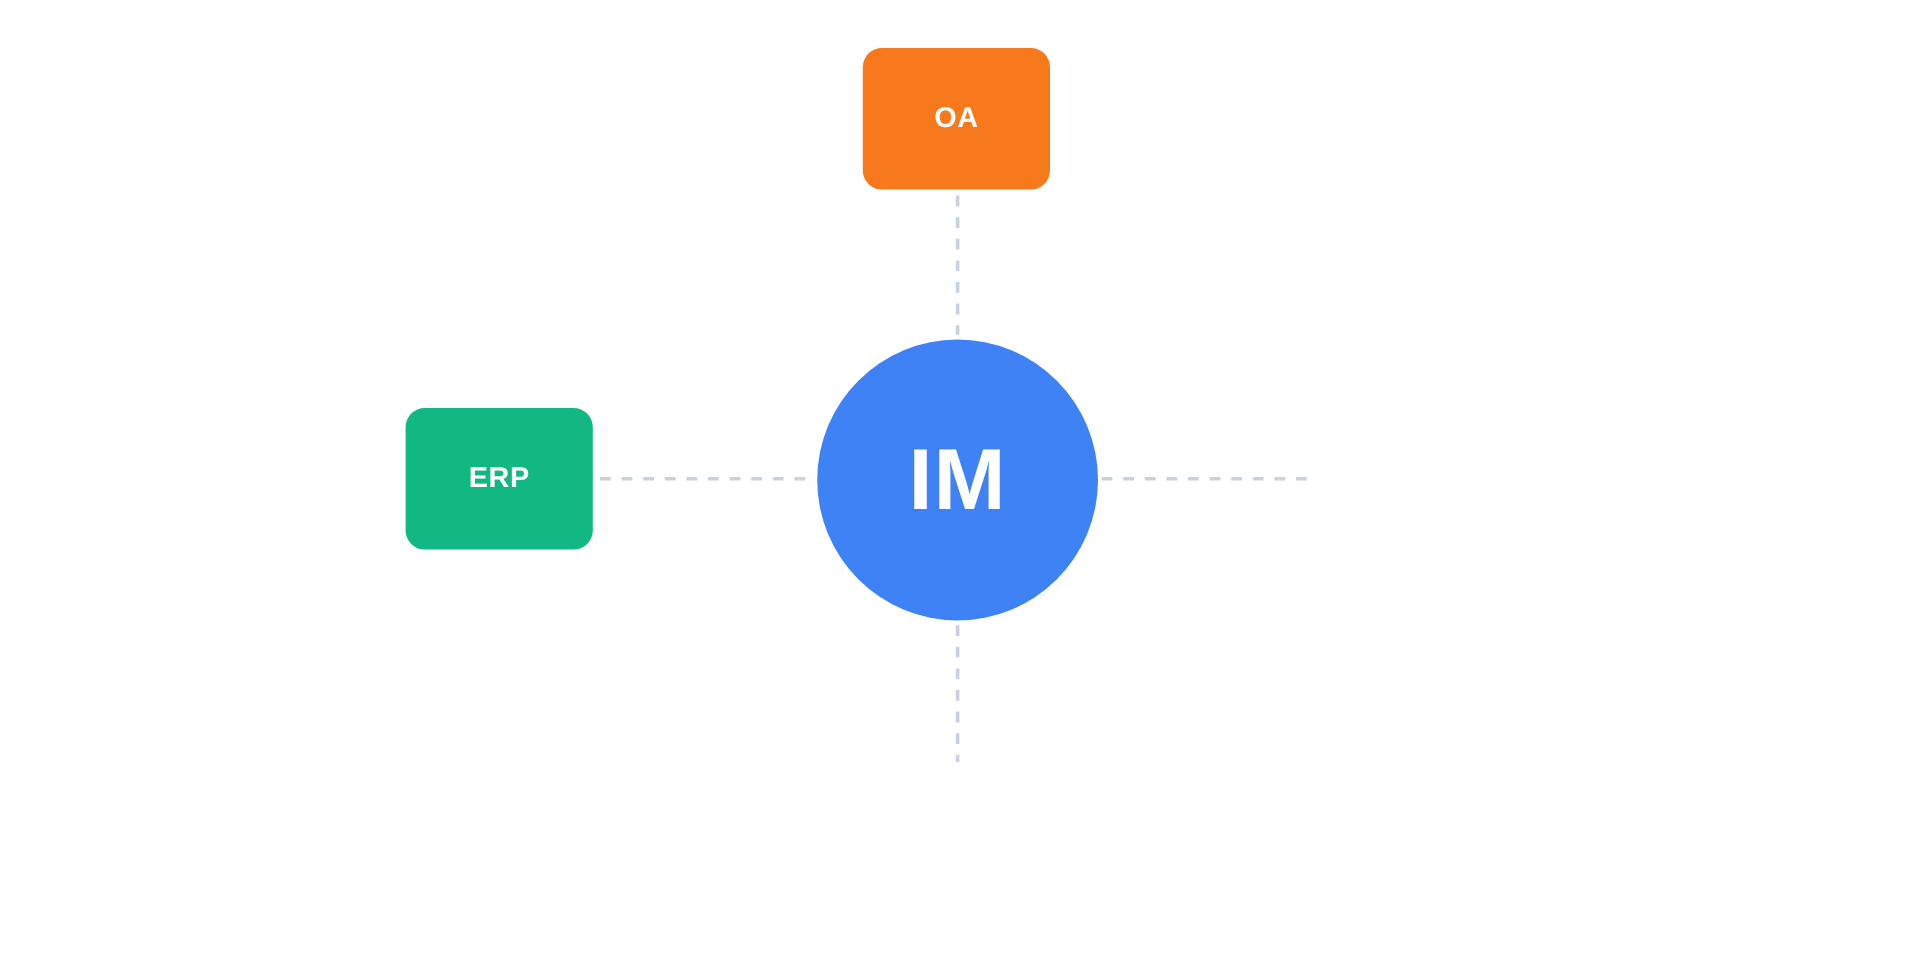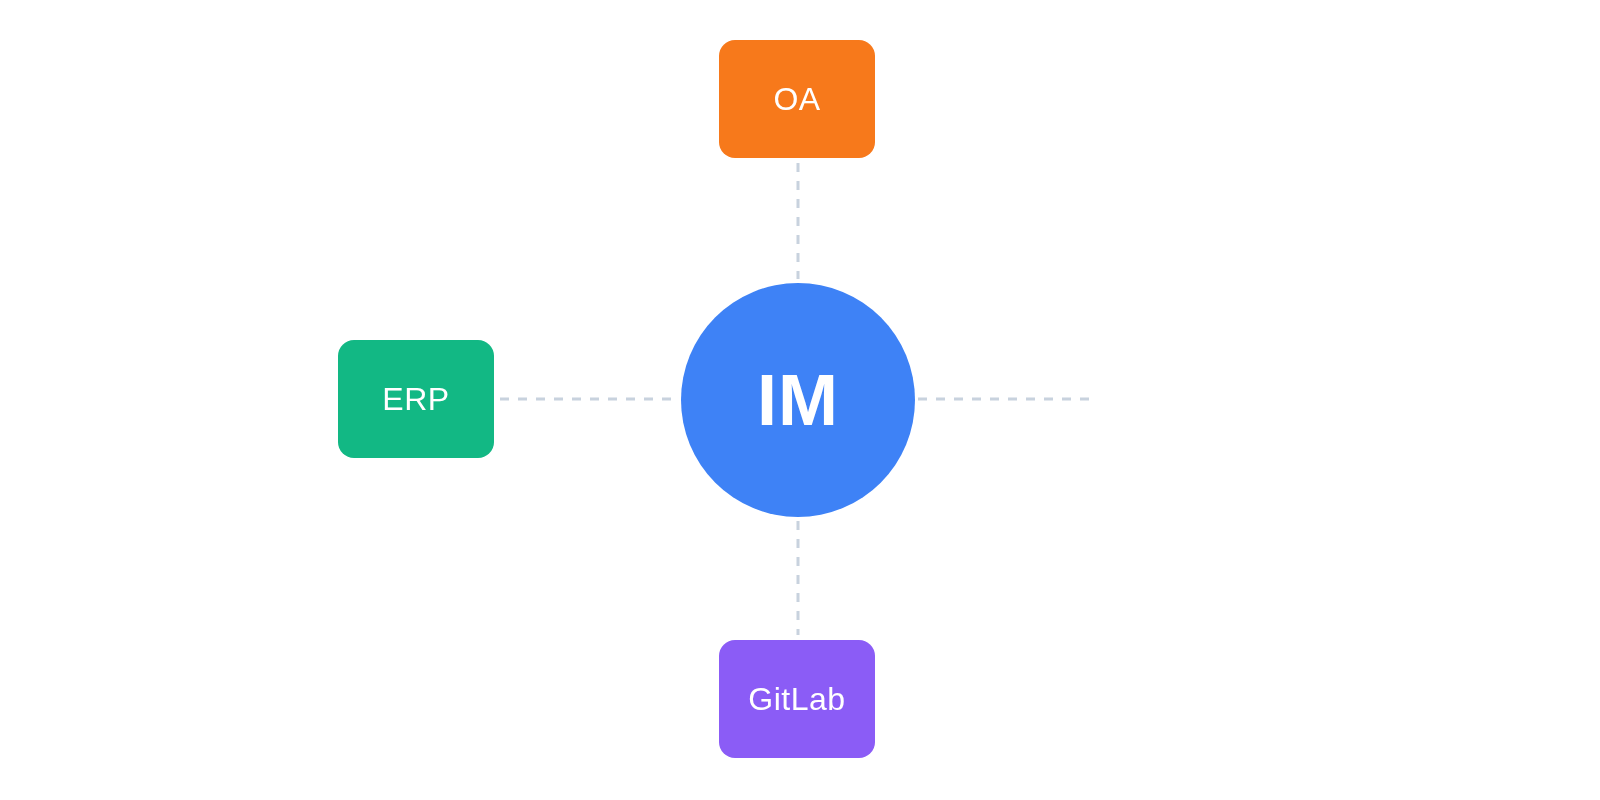--- a/index.html
+++ b/index.html
@@ -34,22 +34,22 @@
     position: absolute;
     width: 156px;
     height: 118px;
     border-radius: 16px;
     display: flex;
     align-items: center;
     justify-content: center;
   }
   .node-label {
     color: #FFFFFF;
-    font-size: 32px;
-    font-weight: 400;
+    font-size: 24px;
+    font-weight: 700;
     letter-spacing: 0.5px;
   }
   .node-oa     { left: 719px;  top: 40px;  }
   .node-erp    { left: 338px;  top: 340px; }
   .node-crm    { left: 1101px; top: 340px; }
   .node-gitlab { left: 719px;  top: 640px; }
   .hub {
     position: absolute;
     left: 681px;
     top: 283px;
@@ -90,22 +90,19 @@
 
   <div class="node node-oa" style="background-color: rgb(247, 121, 27);">
     <span class="node-label" style="color: rgb(255, 255, 255);">OA</span>
   </div>
 
   <div class="node node-erp" style="background-color: rgb(18, 184, 132);">
     <span class="node-label" style="color: rgb(255, 255, 255);">ERP</span>
   </div>
 
 
-  <div class="node node-gitlab" style="background-color: rgb(139, 92, 246);">
-    <span class="node-label" style="color: rgb(255, 255, 255);">GitLab</span>
-  </div>
 
   <div class="hub" style="background-color: rgb(62, 130, 246);">
     <span class="hub-label" style="color: rgb(255, 255, 255);">IM</span>
   </div>
 
 
 </div>
 
 </body></html>

